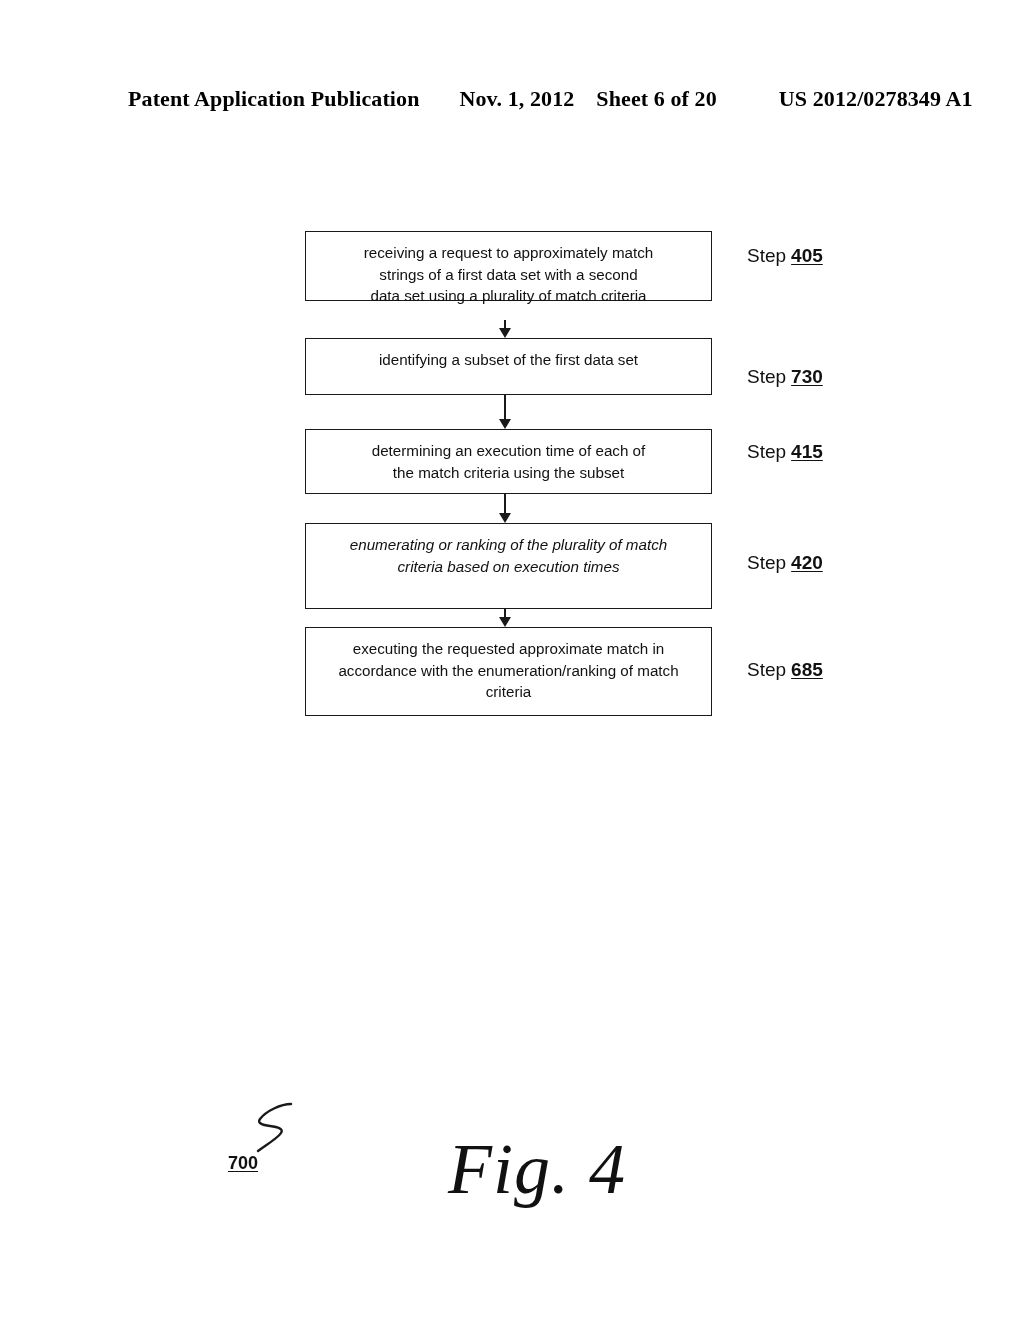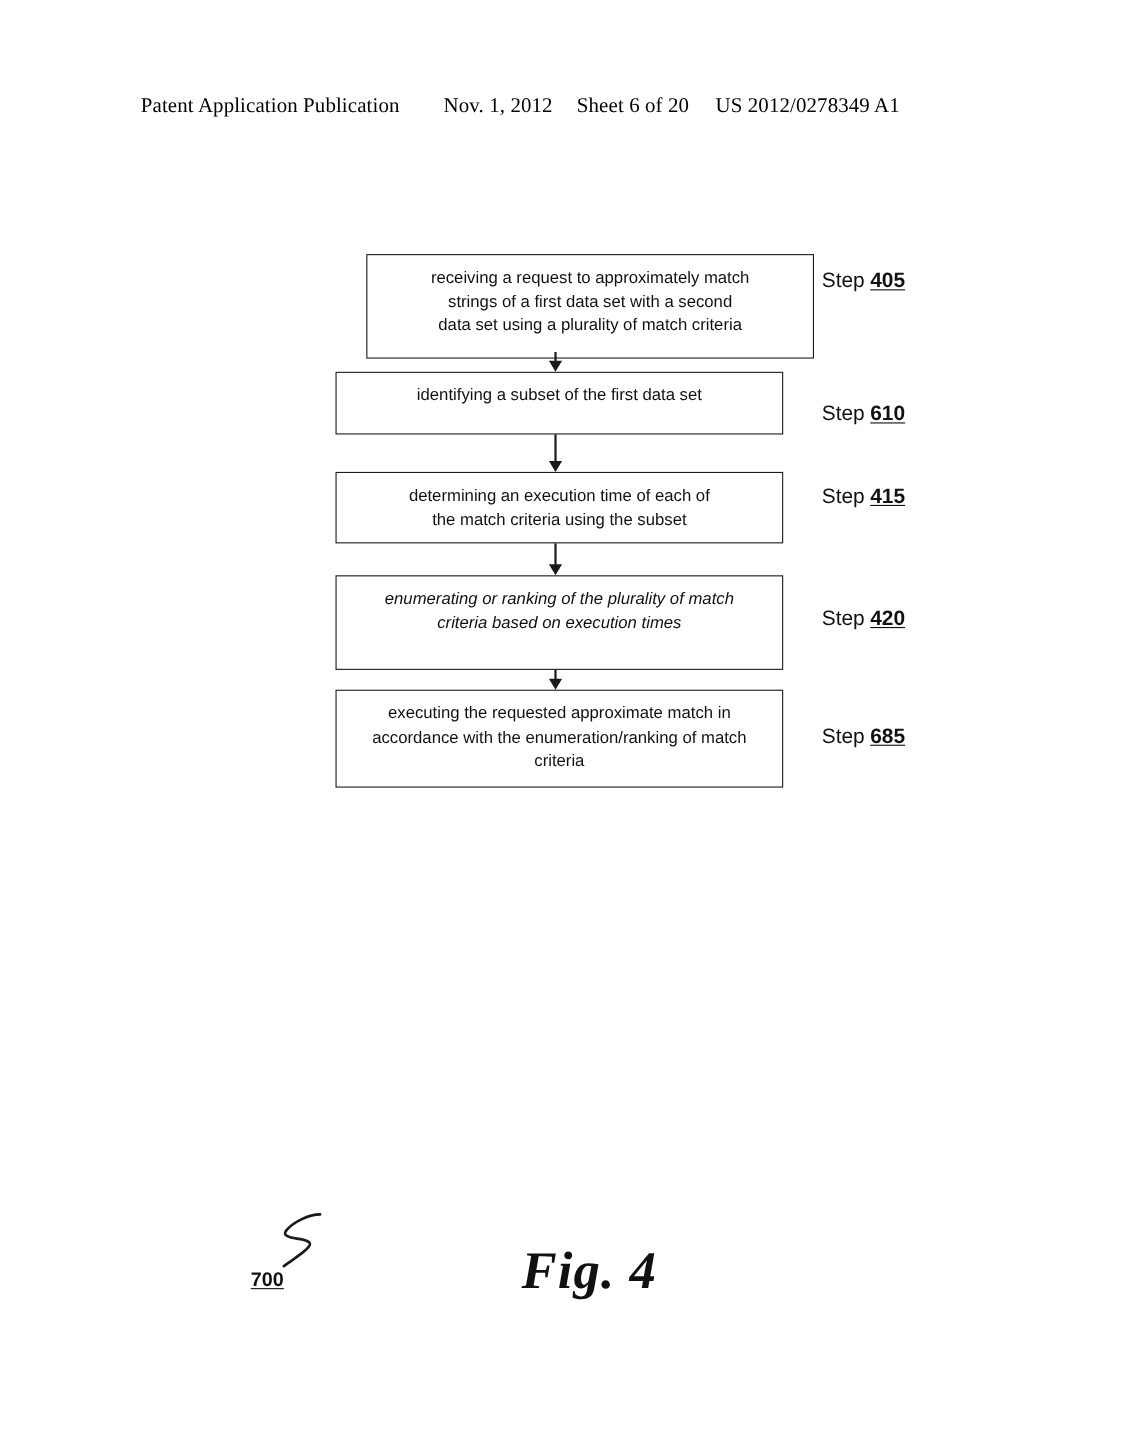--- a/index.html
+++ b/index.html
@@ -17,31 +17,31 @@
   }
 
   
   .page-header {
     position: absolute;
     top: 86px;
     left: 128px;
     width: 768px;
     height: 28px;
     font-family: "Liberation Serif", serif;
-    font-weight: normal;
-    font-size: 19px;
+    font-weight: bold;
+    font-size: 22px;
     letter-spacing: 0.1px;
     white-space: nowrap;
     display: flex;
     align-items: baseline;
   }
   .hdr-pub   { }
   .hdr-date  { margin-left: 40px; }
   .hdr-sheet { margin-left: 22px; }
-  .hdr-pat   { margin-left: 24px; }
+  .hdr-pat   { margin-left: 62px; }
 
   
   .flow {
     position: absolute;
     left: 0;
     top: 0;
     width: 1024px;
     height: 1320px;
   }
   .fc-box {
@@ -57,21 +57,21 @@
     color: #111111;
     padding-top: 10px;
   }
   .fc-box .fc-text {
     display: block;
     padding: 0 12px;
     white-space: pre-line;
   }
 
   
-  #box-405 { top: 231px; height: 95px; margin-left: 28px; }
+  #box-405 { top: 231px; height: 70px; }
   #box-410 { top: 338px; height: 57px; }
   #box-415 { top: 429px; height: 65px; }
   #box-420 { top: 523px; height: 86px; font-style: italic; }
   #box-425 { top: 627px; height: 89px; text-align: center; }
 
   
   .fc-arrow {
     position: absolute;
     left: 504px;
     width: 2px;
@@ -129,29 +129,28 @@
     position: absolute;
     left: 248px;
     top: 1098px;
     width: 60px;
     height: 60px;
   }
 
   
   .fig-caption {
     position: absolute;
-    left: 474px;
+    left: 448px;
     top: 1128px;
     font-family: "Liberation Serif", serif;
     font-style: italic;
-    font-size: 48px;
+    font-size: 72px;
     letter-spacing: 1px;
     color: #111111;
     white-space: nowrap;
-    font-weight: bold;
   }
 </style>
 </head>
 <body>
 
 <div class="page-header">
   <span class="hdr-pub">Patent Application Publication</span>
   <span class="hdr-date">Nov. 1, 2012</span>
   <span class="hdr-sheet">Sheet 6 of 20</span>
   <span class="hdr-pat">US 2012/0278349 A1</span>
@@ -183,21 +182,21 @@
 
   <div class="fc-arrow" id="arrow-1"></div>
   <div class="fc-arrow" id="arrow-2"></div>
   <div class="fc-arrow" id="arrow-3"></div>
   <div class="fc-arrow" id="arrow-4"></div>
 
   <div class="step-label" id="step-lbl-405">
     <span class="step-word">Step</span><span class="step-num">405</span>
   </div>
   <div class="step-label" id="step-lbl-410">
-    <span class="step-word">Step</span><span class="step-num">610</span>
+    <span class="step-word">Step</span><span class="step-num">730</span>
   </div>
   <div class="step-label" id="step-lbl-415">
     <span class="step-word">Step</span><span class="step-num">415</span>
   </div>
   <div class="step-label" id="step-lbl-420">
     <span class="step-word">Step</span><span class="step-num">420</span>
   </div>
   <div class="step-label" id="step-lbl-425">
     <span class="step-word">Step</span><span class="step-num">685</span>
   </div>

